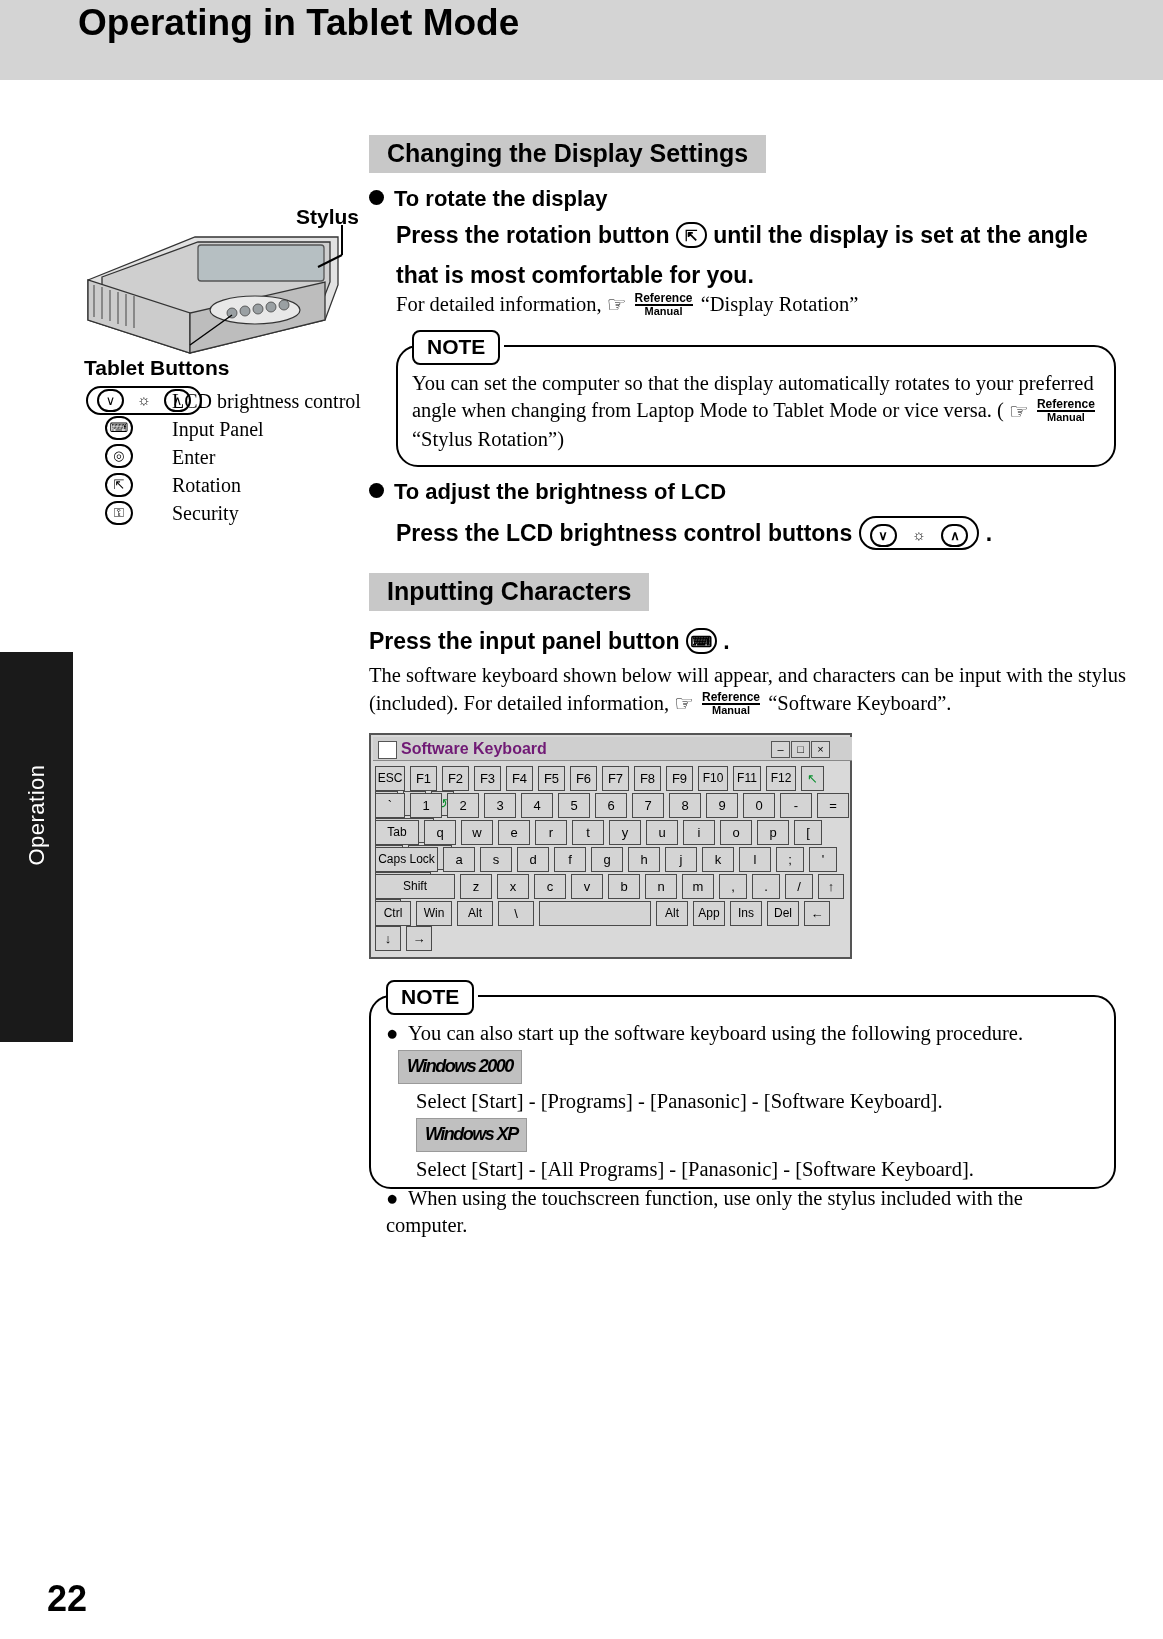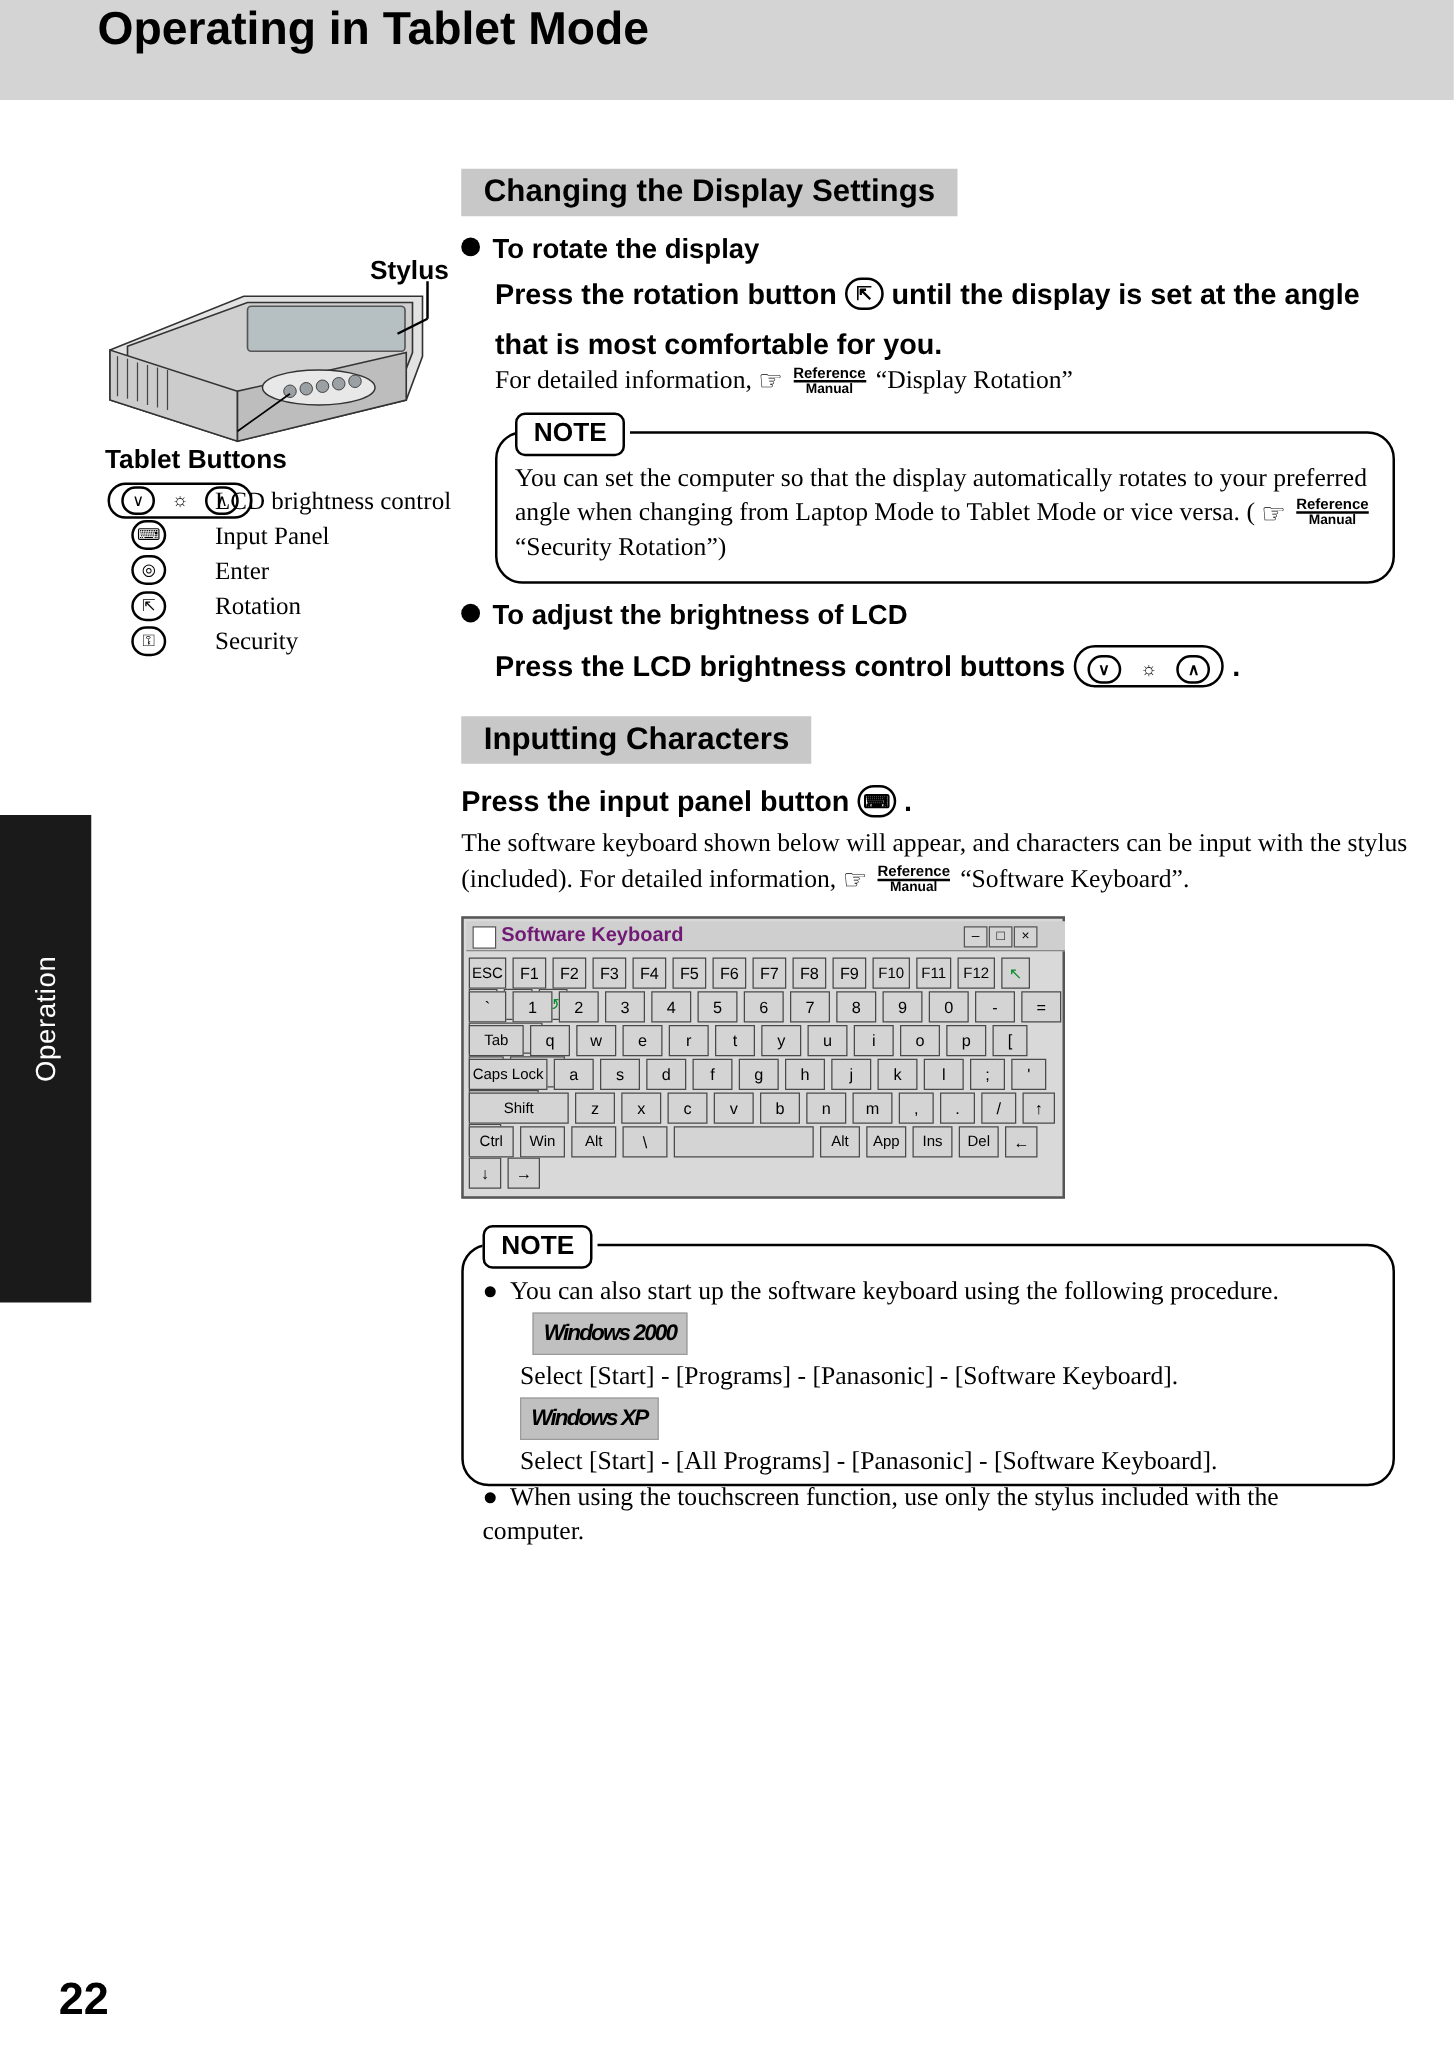--- a/index.html
+++ b/index.html
@@ -409,21 +409,21 @@
   <div class="note-text" style="left:412px;top:370px;width:690px;">
     <div>You can set the computer so that the display automatically rotates to your preferred</div>
     <div>
       <span>angle when changing from Laptop Mode to Tablet Mode or vice versa.  (</span>
       <span class="hand">☞</span>
       <span class="refman">
         <span class="r1">Reference</span>
         <span class="r2">Manual</span>
       </span>
     </div>
-    <div>“Security Rotation”)</div>
+    <div>“Stylus Rotation”)</div>
   </div>
 
   <div class="bullet-head" style="left:369px;top:479px;">
     <span class="dot"></span><span>To adjust the brightness of LCD</span>
   </div>
   <div class="bold-line" style="left:396px;top:518px;">
     <span>Press the LCD brightness control buttons</span>
     <span class="bright-group">
       <span class="bi">∨</span>
       <span class="sun">☼</span>
@@ -563,21 +563,21 @@
   </div>
 
   <div class="note-box" style="left:369px;top:995px;width:743px;height:190px;"></div>
   <div class="note-cover" style="left:386px;top:993px;width:92px;height:8px;"></div>
   <div class="note-label" style="left:386px;top:980px;">NOTE</div>
 
   <div class="note-text" style="left:386px;top:1020px;width:720px;">
     <div>
       <span style="display:inline-block;width:22px;">●</span><span>You can also start up the software keyboard using the following procedure.</span>
     </div>
-    <div style="margin-left:40px;margin-top:3px;text-decoration:underline;">
+    <div style="margin-left:12px;margin-top:3px;text-decoration:underline;">
       <span class="win-badge">Windows 2000</span>
     </div>
     <div style="margin-left:30px;margin-top:4px;">Select [Start] - [Programs] - [Panasonic] - [Software Keyboard].</div>
     <div style="margin-left:30px;margin-top:3px;">
       <span class="win-badge">Windows XP</span>
     </div>
     <div style="margin-left:30px;margin-top:4px;">Select [Start] - [All Programs] - [Panasonic] - [Software Keyboard].</div>
     <div style="margin-top:2px;">
       <span style="display:inline-block;width:22px;">●</span><span>When using the touchscreen function, use only the stylus included with the computer.</span>
     </div>

